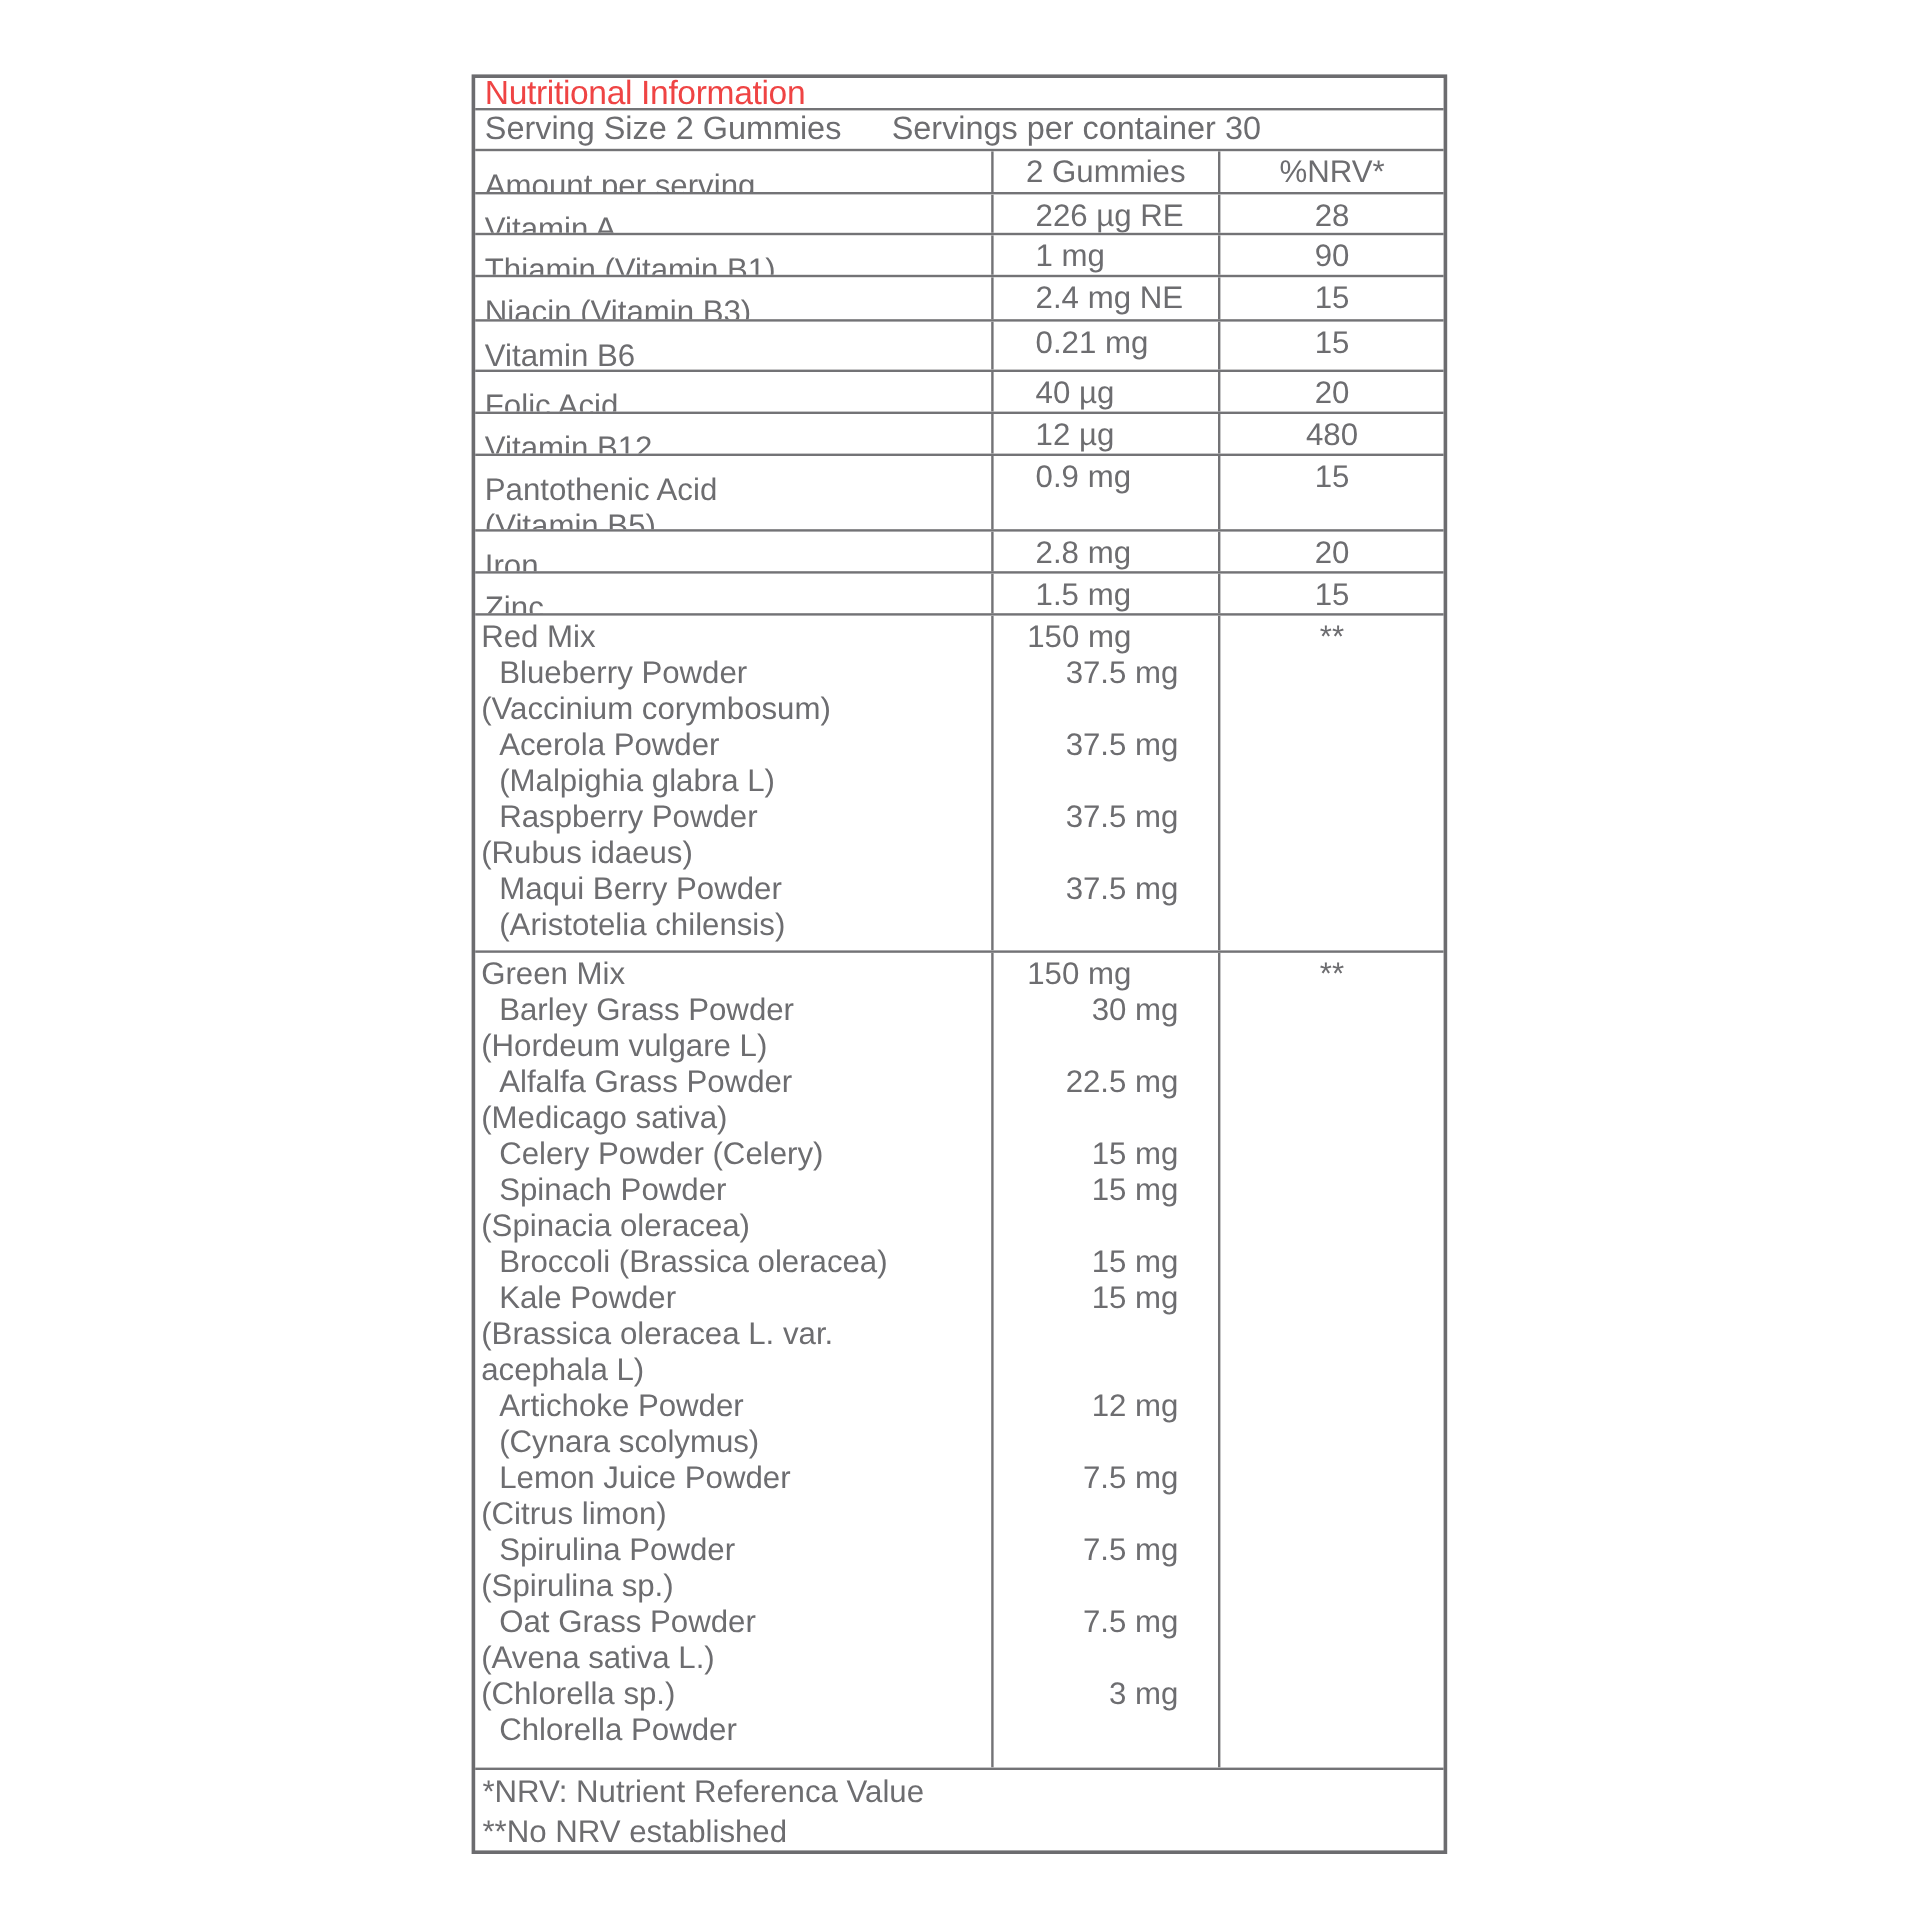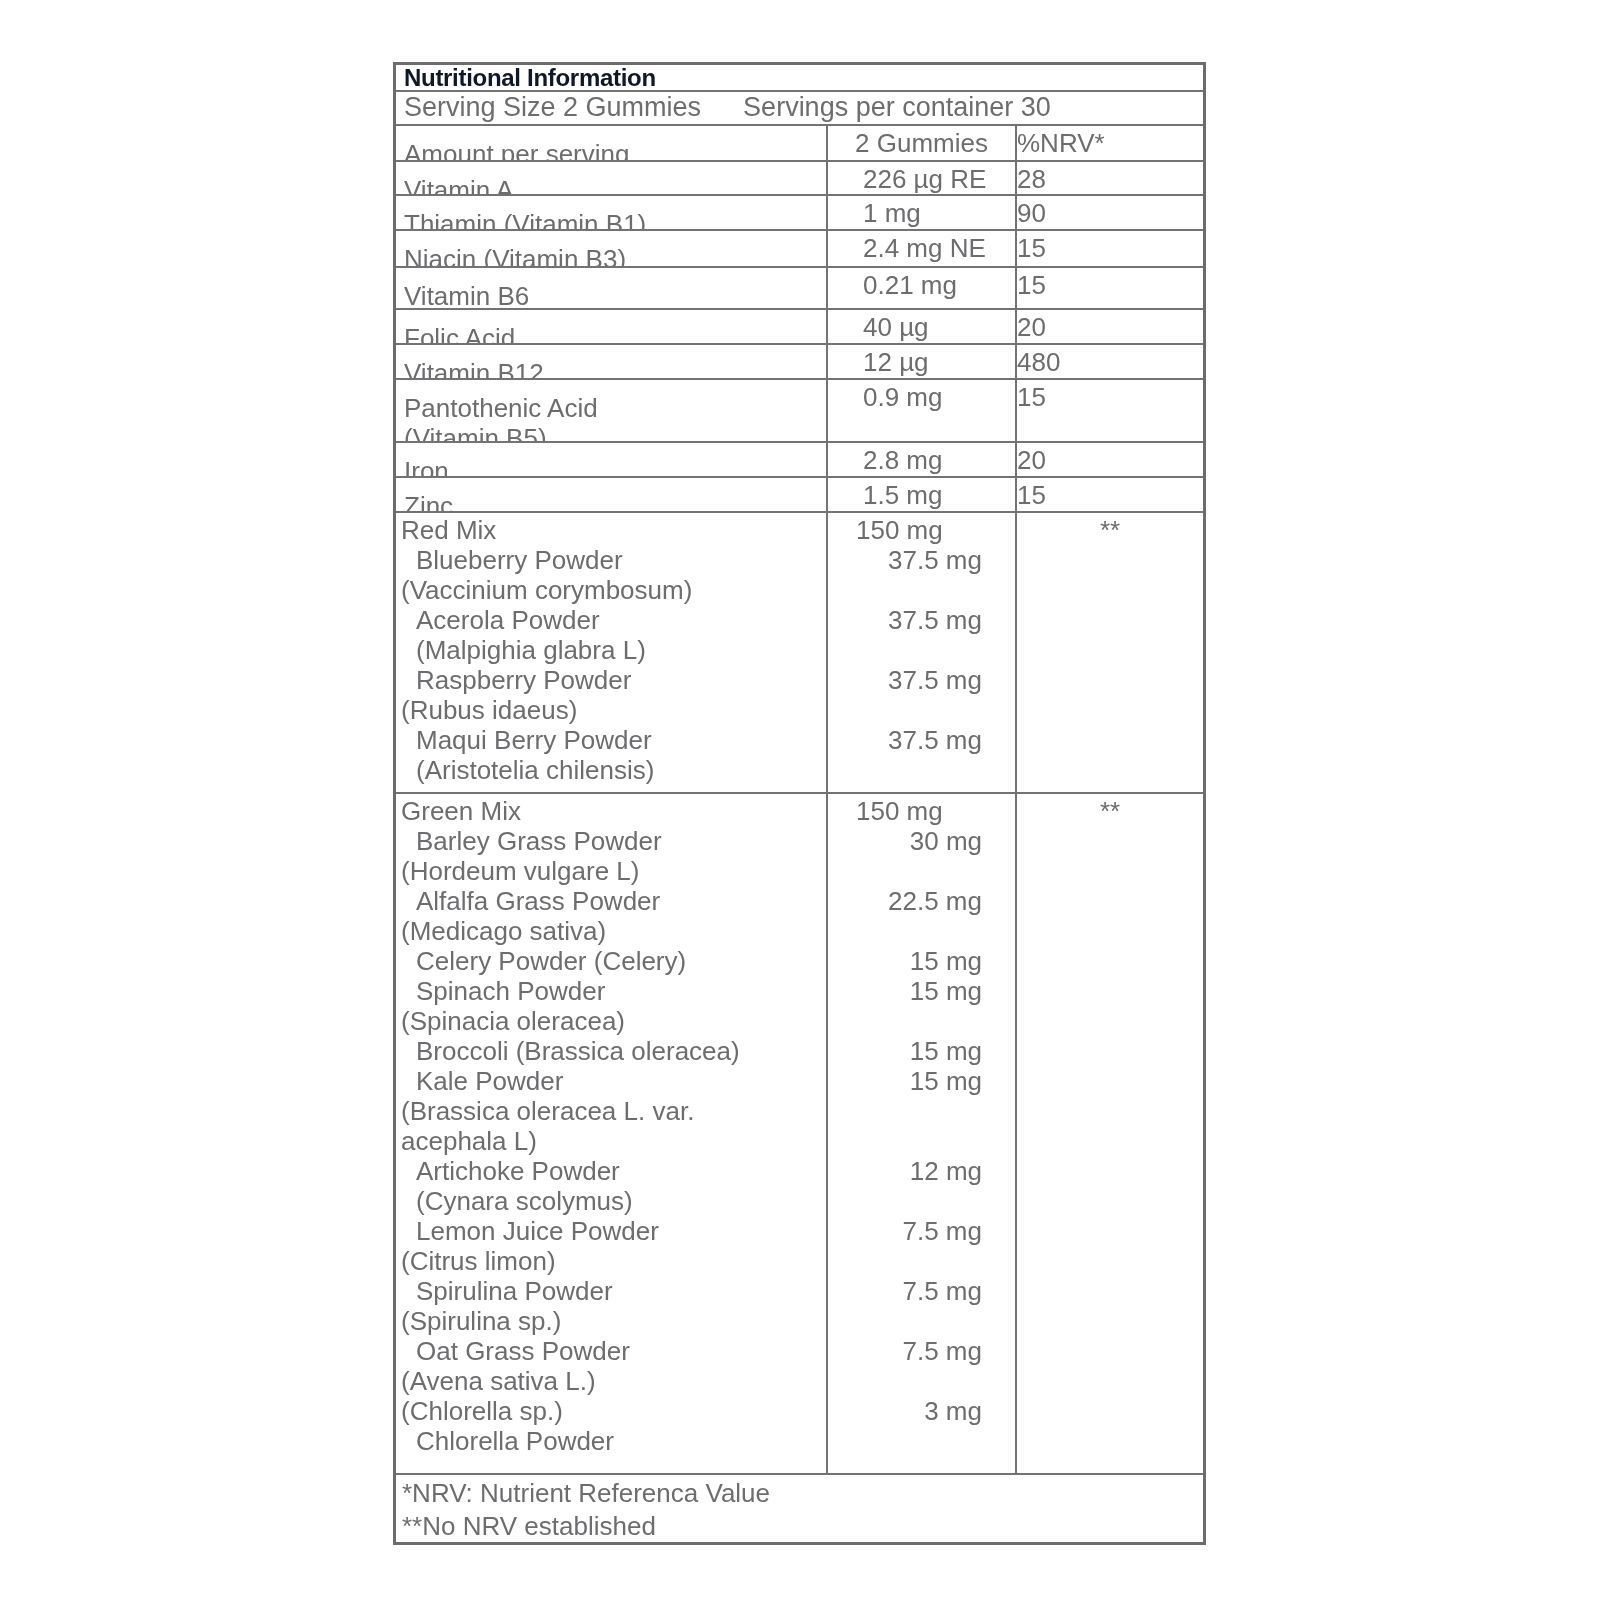--- a/index.html
+++ b/index.html
@@ -8,30 +8,30 @@
 
   .ntable {
     position:absolute; left:393px; top:62px; width:813px;
     border:3px solid #6c6c6f; background:#fff;
   }
   .trow { border-bottom:2px solid #737376; overflow:hidden; }
   .trow:last-child { border-bottom:none; }
 
   
   .title-row  { height:27px; padding-left:8px; }
-  .title-row .t { font-size:24px; font-weight:bold; line-height:25px; color:#0f172a; letter-spacing:-0.3px; white-space:nowrap; }
+  .title-row .t { font-size:28px; font-weight:normal; line-height:25px; color:#ef4444; letter-spacing:-0.3px; white-space:nowrap; }
   .serving-row { height:34px; padding-left:8px; font-size:27px; line-height:31px; white-space:nowrap; }
   .serving-row .gap { display:inline-block; width:42px; }
 
   
   .cols { display:grid; grid-template-columns:430px 189px 188px; align-items:stretch; }
   .c1 { padding:13px 4px 0 8px; font-size:26px; line-height:30px; white-space:nowrap; }
   .c2, .c3 { border-left:2px solid #737376; font-size:26px; line-height:30px; padding-top:2px; }
   .c2 { padding-left:35px; }
-  .c3 { text-align:left; }
+  .c3 { text-align:center; }
   .hdr .c2 { padding-left:0; text-align:center; }
 
   .h-header{ height:36px; } .h34{height:34px;} .h35{height:35px;} .h36{height:35px;}
   .h37{height:37px;} .h42{height:42px;} .h63{height:63px;}
 
   
   .mixrow { display:grid; grid-template-columns:430px 189px 188px; align-items:stretch; }
   .mix-c1 { padding-top:2px; }
   .mix-c1 .l { font-size:26px; line-height:30px; white-space:nowrap; }
   .i0 { padding-left:5px; }

